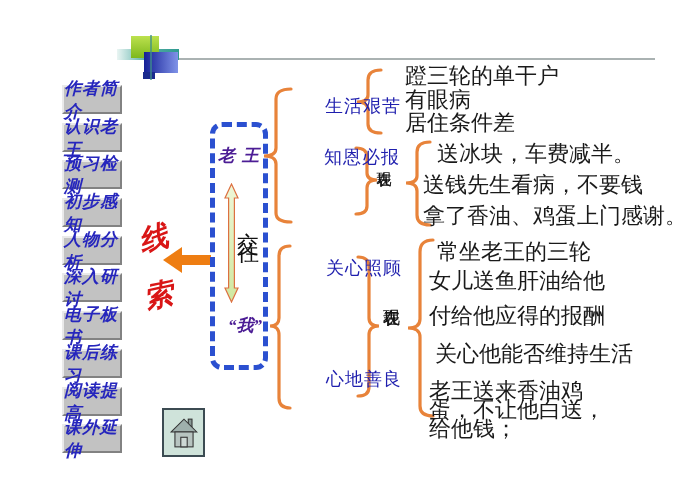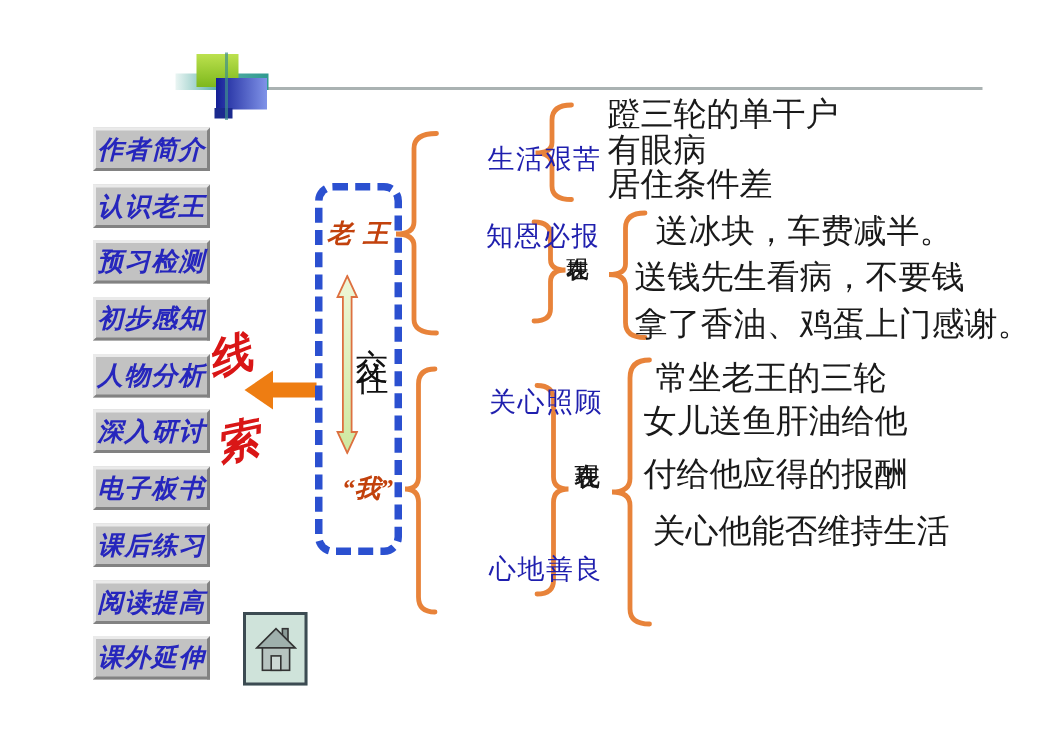--- a/index.html
+++ b/index.html
@@ -13,35 +13,35 @@
   #deco-teal{left:117px;top:49px;width:62px;height:11px;
     background:linear-gradient(90deg,#eaf5f3 0%,#5ab0a8 45%,#2f9a90 100%);}
   #deco-lime{left:131px;top:36px;width:28px;height:22px;
     background:linear-gradient(180deg,#bce14e,#7db81c);}
   #deco-blue{left:144px;top:52px;width:34px;height:21px;
     background:linear-gradient(90deg,#141f96,#8093e8);}
   #deco-notch{left:143px;top:72px;width:12px;height:7px;background:#1b2a8e;}
   #deco-vline{left:150px;top:35px;width:2px;height:45px;background:#3e8e8a;opacity:.7;}
   
   .nav-btn{
-    position:absolute;left:62px;width:78px;height:29px;box-sizing:border-box;
+    position:absolute;left:62px;width:60px;height:29px;box-sizing:border-box;
     background:#c2c2c2;border:2px solid;border-color:#eaeaea #828282 #828282 #eaeaea;
     color:#2626bd;font-size:17px;font-weight:bold;font-style:italic;
     display:flex;align-items:center;justify-content:center;letter-spacing:1px;cursor:pointer;
   }
   
   .clue-char{position:absolute;color:#d91616;font-size:29px;font-weight:bold;font-style:italic;line-height:1;}
   
   #left-arrow{position:absolute;left:163px;top:247px;width:48px;height:26px;display:flex;align-items:center;}
   #left-arrow .head{width:0;height:0;border-top:13px solid transparent;border-bottom:13px solid transparent;border-right:19px solid #ee7d12;}
   #left-arrow .shaft{width:29px;height:10px;background:#ee7d12;}
   
   #relation-box{position:absolute;left:210px;top:122px;width:58px;height:248px;box-sizing:border-box;
     border:5px dashed #2b50d0;border-radius:12px;}
-  .party{position:absolute;color:#c2410c;font-weight:bold;font-style:italic;font-size:17px;line-height:1;white-space:nowrap;}
+  .party{position:absolute;color:#4c1d95;font-weight:bold;font-style:italic;font-size:17px;line-height:1;white-space:nowrap;}
   #party-top{left:218px;top:147px;letter-spacing:7px;}
   #party-bottom{left:228px;top:317px;}
   #exchange-label{position:absolute;left:237px;top:214px;writing-mode:vertical-rl;text-orientation:upright;
     font-size:22px;color:#111;letter-spacing:9px;line-height:1;}
   #double-arrow{position:absolute;left:224px;top:183px;}
   
   #braces{position:absolute;left:0;top:0;pointer-events:none;}
   #braces path{fill:none;stroke:#e8833a;stroke-width:3.2;stroke-linecap:round;}
   
   .trait{position:absolute;color:#1f1fae;font-size:18px;line-height:1.1;letter-spacing:1px;white-space:nowrap;margin-left:36px;}
@@ -125,20 +125,21 @@
   <div class="detail" style="left:405px;top:113px">居住条件差</div>
 
   <div class="detail" style="left:437px;top:144px">送冰块，车费减半。</div>
   <div class="detail" style="left:423px;top:175px">送钱先生看病，不要钱</div>
   <div class="detail" style="left:423px;top:206px">拿了香油、鸡蛋上门感谢。</div>
 
   <div class="detail" style="left:437px;top:242px">常坐老王的三轮</div>
   <div class="detail" style="left:429px;top:271px">女儿送鱼肝油给他</div>
   <div class="detail" style="left:429px;top:306px">付给他应得的报酬</div>
   <div class="detail" style="left:435px;top:344px">关心他能否维持生活</div>
+  <div class="detail wrap" style="left:429px;top:381px">老王送来香油鸡蛋，不让他白送，给他钱；</div>
 
   <div id="home-btn">
     <svg width="28" height="32" viewBox="0 0 26 30">
       <rect x="17" y="2" width="3.5" height="7" fill="#8a9a96" stroke="#333" stroke-width="1"></rect>
       <polygon points="1,14 13,2 25,14" fill="#9fb0ac" stroke="#333" stroke-width="1"></polygon>
       <rect x="4.5" y="14" width="17" height="14" fill="#b7c4c0" stroke="#333" stroke-width="1"></rect>
       <rect x="10" y="19" width="6" height="9" fill="#cdd8d4" stroke="#333" stroke-width="1"></rect>
     </svg>
   </div>
 

